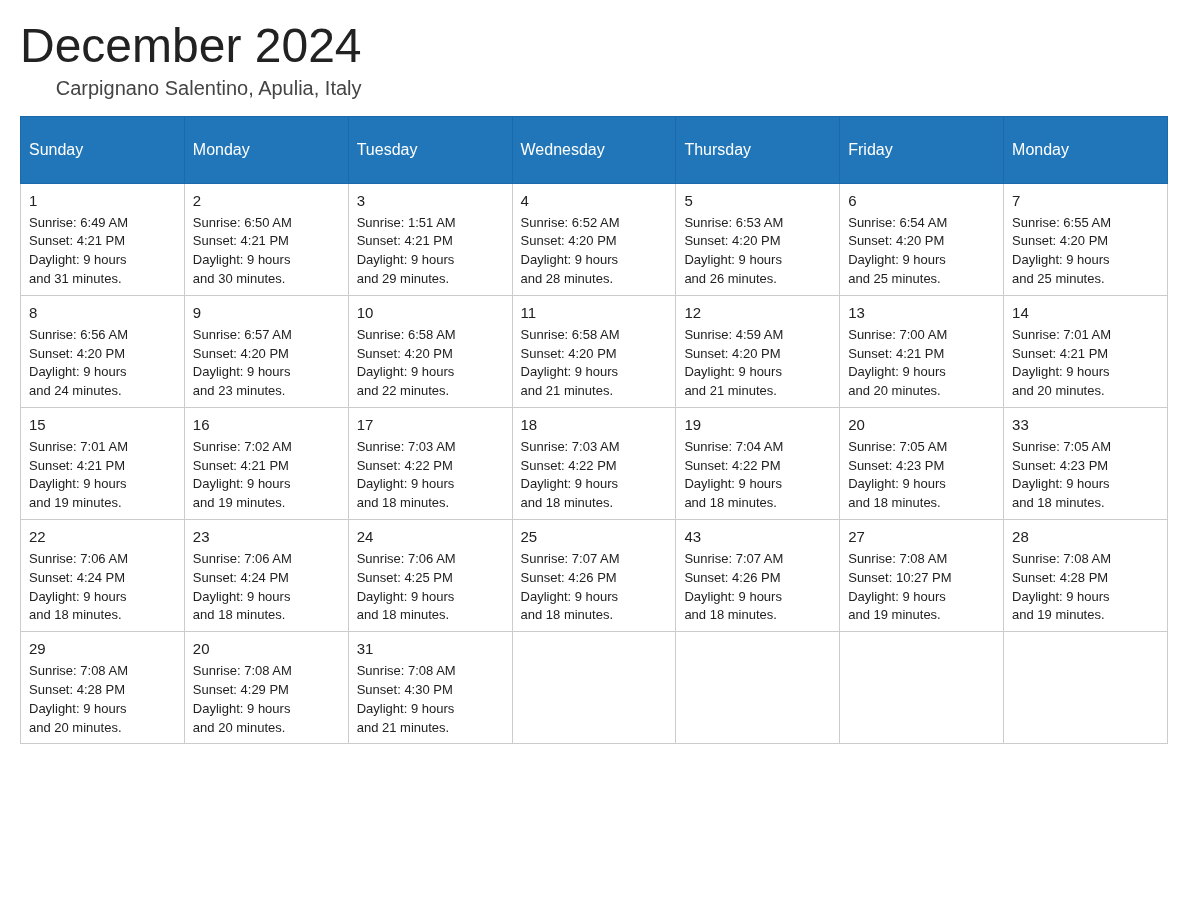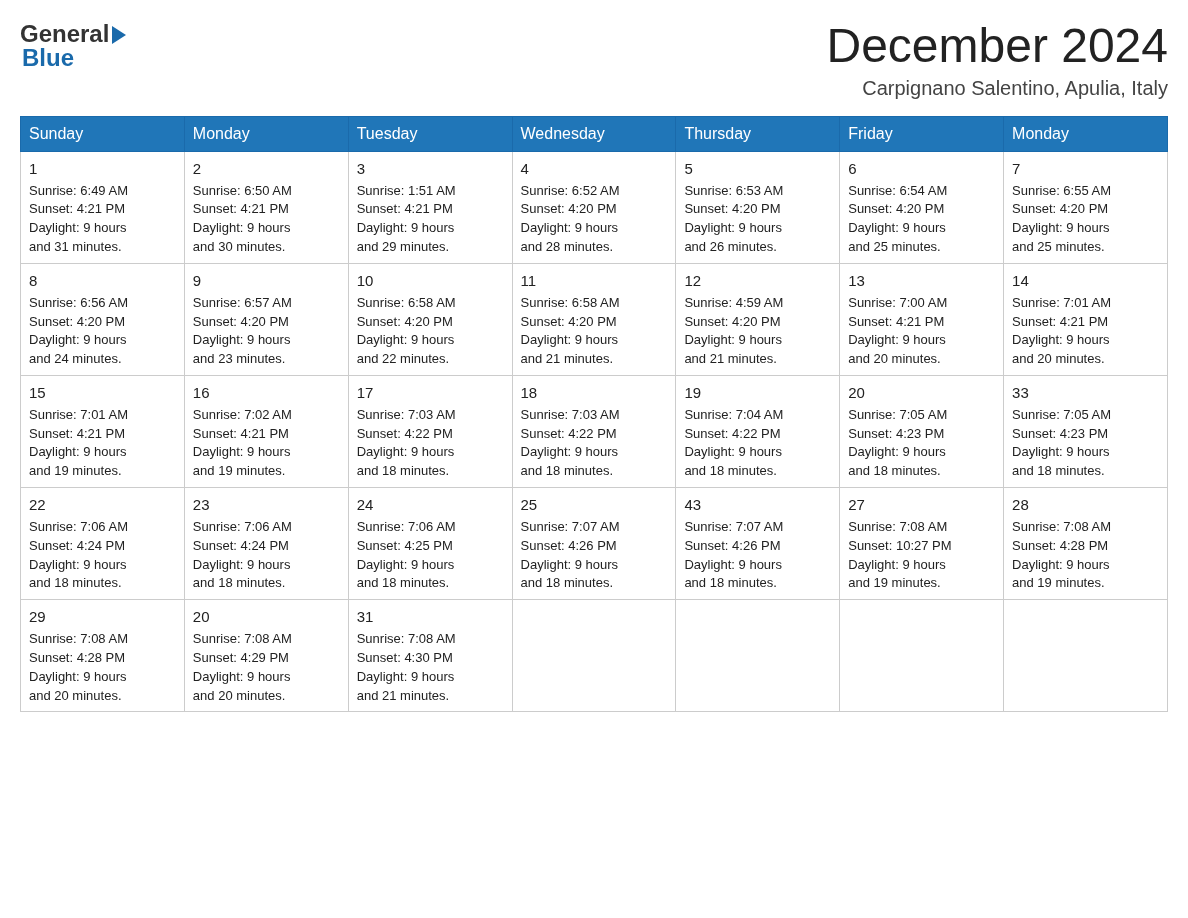--- a/index.html
+++ b/index.html
@@ -35,21 +35,21 @@
       margin-top: 4px;
     }
     table {
       width: 100%;
       border-collapse: collapse;
       table-layout: fixed;
     }
     thead tr th {
       background-color: #2076b8;
       color: #fff;
-      padding: 8px 8px;
+      padding: 24px 8px;
       font-size: 16px;
       font-weight: normal;
       text-align: left;
       border: 1px solid #1a6aab;
     }
     tbody tr td {
       border: 1px solid #ccc;
       vertical-align: top;
       padding: 6px 8px;
       font-size: 13px;
@@ -67,26 +67,20 @@
       height: 110px;
     }
     .empty-cell {
       background: #fff;
     }
   </style>
 </head>
 <body>
 
 <div class="header">
-  <div class="logo">
-    <div>
-      <span style="font-size:24px;font-weight:bold;color:#333;">General<span style="display:inline-block;width:0;height:0;border-left:14px solid #1a6aab;border-top:9px solid transparent;border-bottom:9px solid transparent;margin-left:3px;vertical-align:middle;margin-bottom:2px;"></span></span>
-      <span style="display:block;font-size:24px;font-weight:bold;color:#1a6aab;margin-top:-4px;padding-left:2px;">Blue</span>
-    </div>
-  </div>
   <div class="title-block">
     <div class="month-title">December 2024</div>
     <div class="subtitle">Carpignano Salentino, Apulia, Italy</div>
   </div>
 </div>
 
 <table>
   <thead>
     <tr>
     <th>Sunday</th>

